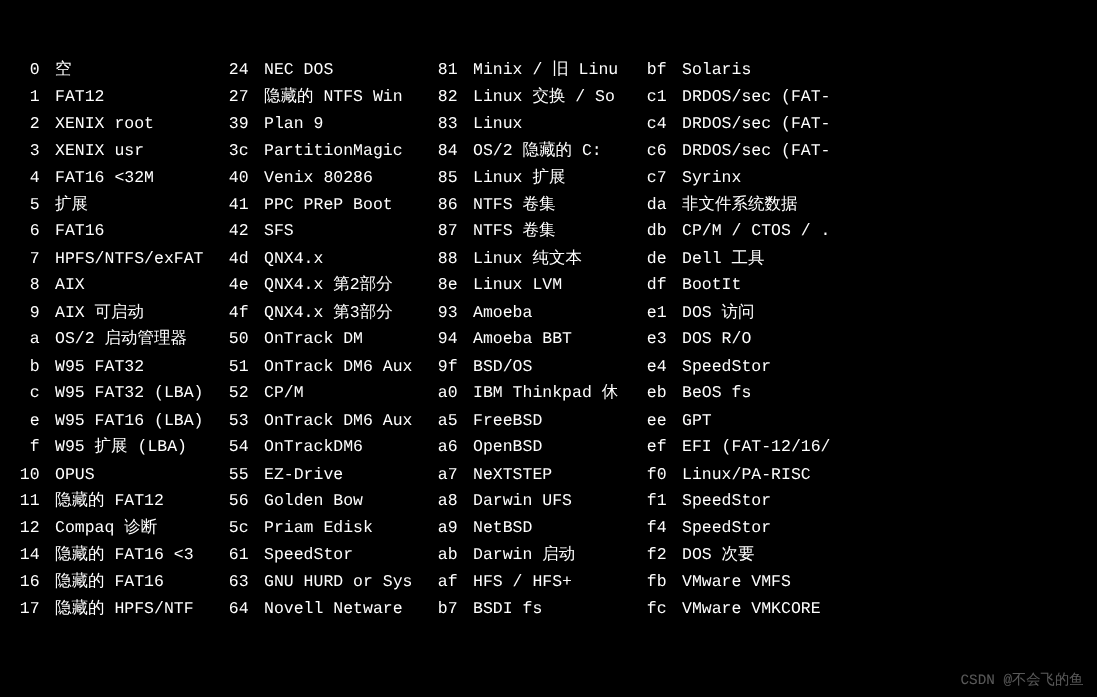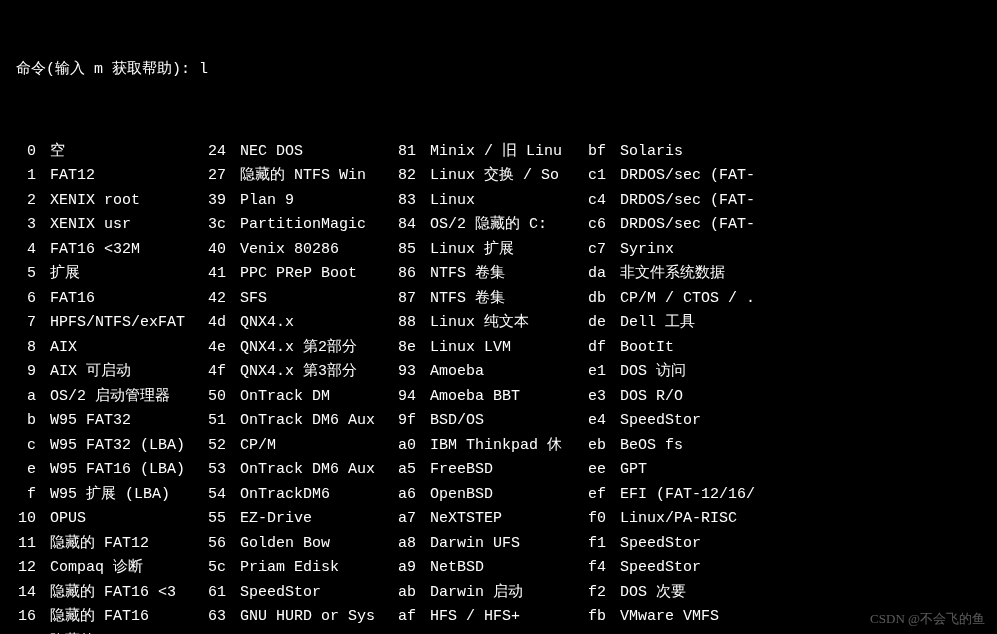--- a/index.html
+++ b/index.html
@@ -35,24 +35,23 @@
   .name {
     white-space: pre;
     overflow: hidden;
   }
   .watermark {
     position: absolute;
     right: 12px;
     bottom: 6px;
     color: rgba(255,255,255,0.35);
     font-size: 13px;
-    font-family: Liberation Serif, serif;
+    font-family: Liberation Mono, monospace;
   }
 </style>
 </head>
 <body>
 
 <div class="terminal">
-  <div class="prompt-line">命令(输入 m 获取帮助): l</div>
   <div class="grid" id="grid"><div class="code">0</div><div class="name">空</div><div class="code">24</div><div class="name">NEC DOS</div><div class="code">81</div><div class="name">Minix / 旧 Linu</div><div class="code">bf</div><div class="name">Solaris</div><div class="code">1</div><div class="name">FAT12</div><div class="code">27</div><div class="name">隐藏的 NTFS Win</div><div class="code">82</div><div class="name">Linux 交换 / So</div><div class="code">c1</div><div class="name">DRDOS/sec (FAT-</div><div class="code">2</div><div class="name">XENIX root</div><div class="code">39</div><div class="name">Plan 9</div><div class="code">83</div><div class="name">Linux</div><div class="code">c4</div><div class="name">DRDOS/sec (FAT-</div><div class="code">3</div><div class="name">XENIX usr</div><div class="code">3c</div><div class="name">PartitionMagic</div><div class="code">84</div><div class="name">OS/2 隐藏的 C:</div><div class="code">c6</div><div class="name">DRDOS/sec (FAT-</div><div class="code">4</div><div class="name">FAT16 &lt;32M</div><div class="code">40</div><div class="name">Venix 80286</div><div class="code">85</div><div class="name">Linux 扩展</div><div class="code">c7</div><div class="name">Syrinx</div><div class="code">5</div><div class="name">扩展</div><div class="code">41</div><div class="name">PPC PReP Boot</div><div class="code">86</div><div class="name">NTFS 卷集</div><div class="code">da</div><div class="name">非文件系统数据</div><div class="code">6</div><div class="name">FAT16</div><div class="code">42</div><div class="name">SFS</div><div class="code">87</div><div class="name">NTFS 卷集</div><div class="code">db</div><div class="name">CP/M / CTOS / .</div><div class="code">7</div><div class="name">HPFS/NTFS/exFAT</div><div class="code">4d</div><div class="name">QNX4.x</div><div class="code">88</div><div class="name">Linux 纯文本</div><div class="code">de</div><div class="name">Dell 工具</div><div class="code">8</div><div class="name">AIX</div><div class="code">4e</div><div class="name">QNX4.x 第2部分</div><div class="code">8e</div><div class="name">Linux LVM</div><div class="code">df</div><div class="name">BootIt</div><div class="code">9</div><div class="name">AIX 可启动</div><div class="code">4f</div><div class="name">QNX4.x 第3部分</div><div class="code">93</div><div class="name">Amoeba</div><div class="code">e1</div><div class="name">DOS 访问</div><div class="code">a</div><div class="name">OS/2 启动管理器</div><div class="code">50</div><div class="name">OnTrack DM</div><div class="code">94</div><div class="name">Amoeba BBT</div><div class="code">e3</div><div class="name">DOS R/O</div><div class="code">b</div><div class="name">W95 FAT32</div><div class="code">51</div><div class="name">OnTrack DM6 Aux</div><div class="code">9f</div><div class="name">BSD/OS</div><div class="code">e4</div><div class="name">SpeedStor</div><div class="code">c</div><div class="name">W95 FAT32 (LBA)</div><div class="code">52</div><div class="name">CP/M</div><div class="code">a0</div><div class="name">IBM Thinkpad 休</div><div class="code">eb</div><div class="name">BeOS fs</div><div class="code">e</div><div class="name">W95 FAT16 (LBA)</div><div class="code">53</div><div class="name">OnTrack DM6 Aux</div><div class="code">a5</div><div class="name">FreeBSD</div><div class="code">ee</div><div class="name">GPT</div><div class="code">f</div><div class="name">W95 扩展 (LBA)</div><div class="code">54</div><div class="name">OnTrackDM6</div><div class="code">a6</div><div class="name">OpenBSD</div><div class="code">ef</div><div class="name">EFI (FAT-12/16/</div><div class="code">10</div><div class="name">OPUS</div><div class="code">55</div><div class="name">EZ-Drive</div><div class="code">a7</div><div class="name">NeXTSTEP</div><div class="code">f0</div><div class="name">Linux/PA-RISC</div><div class="code">11</div><div class="name">隐藏的 FAT12</div><div class="code">56</div><div class="name">Golden Bow</div><div class="code">a8</div><div class="name">Darwin UFS</div><div class="code">f1</div><div class="name">SpeedStor</div><div class="code">12</div><div class="name">Compaq 诊断</div><div class="code">5c</div><div class="name">Priam Edisk</div><div class="code">a9</div><div class="name">NetBSD</div><div class="code">f4</div><div class="name">SpeedStor</div><div class="code">14</div><div class="name">隐藏的 FAT16 &lt;3</div><div class="code">61</div><div class="name">SpeedStor</div><div class="code">ab</div><div class="name">Darwin 启动</div><div class="code">f2</div><div class="name">DOS 次要</div><div class="code">16</div><div class="name">隐藏的 FAT16</div><div class="code">63</div><div class="name">GNU HURD or Sys</div><div class="code">af</div><div class="name">HFS / HFS+</div><div class="code">fb</div><div class="name">VMware VMFS</div><div class="code">17</div><div class="name">隐藏的 HPFS/NTF</div><div class="code">64</div><div class="name">Novell Netware</div><div class="code">b7</div><div class="name">BSDI fs</div><div class="code">fc</div><div class="name">VMware VMKCORE</div></div>
 </div>
 
 <div class="watermark">CSDN @不会飞的鱼</div>
 
 </body></html>

